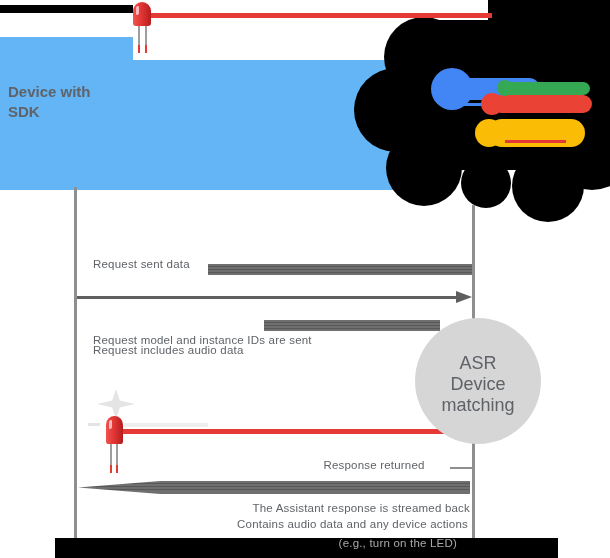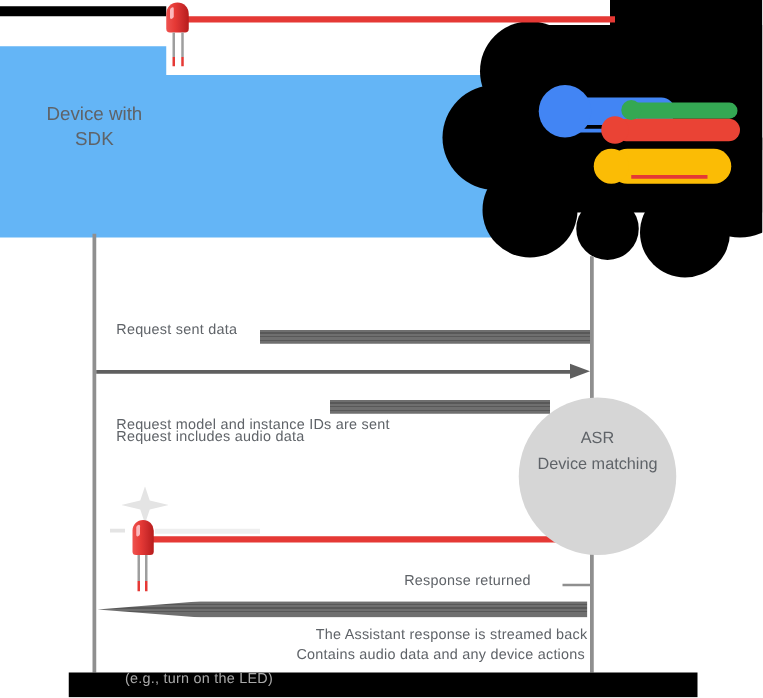--- a/index.html
+++ b/index.html
@@ -21,21 +21,21 @@
 <body>
 
 <div id="canvas">
 
   <div class="abs" style="left:0;top:37px;width:400px;height:153px;background:#64b5f6;"></div>
 
   <div class="abs" style="left:133px;top:0;width:359px;height:60px;background:#ffffff;"></div>
 
   <div class="abs" style="left:0;top:5px;width:133px;height:8px;background:#000;"></div>
 
-  <div class="abs" style="left:8px;top:82px;width:135px;text-align:center;color:#5f6368;font-size:15px;font-weight:400;line-height:20px;">
+  <div class="abs" style="left:8px;top:82px;width:135px;text-align:left;color:#5f6368;font-size:15px;font-weight:700;line-height:20px;">
     <div>Device with</div>
     <div>SDK</div>
   </div>
 
   <div class="abs cloud-part" style="left:384px;top:17px;width:80px;height:80px;"></div>
   <div class="abs cloud-part" style="left:354px;top:68px;width:84px;height:84px;"></div>
   <div class="abs cloud-part" style="left:386px;top:130px;width:76px;height:76px;"></div>
   <div class="abs cloud-part" style="left:461px;top:158px;width:50px;height:50px;"></div>
   <div class="abs cloud-part" style="left:512px;top:150px;width:72px;height:72px;"></div>
   <div class="abs cloud-part" style="left:550px;top:106px;width:84px;height:84px;"></div>
@@ -77,30 +77,30 @@
   <div class="abs" style="left:88px;top:423px;width:12px;height:3px;background:#e4e4e4;"></div>
   <div class="abs" style="left:124px;top:423px;width:84px;height:4px;background:#eeeeee;"></div>
   <div class="abs" style="left:120px;top:429px;width:325px;height:4.5px;background:#e53935;"></div>
   <div class="abs bulb" style="left:106px;top:416px;width:17px;height:28px;">
       <span class="shine"></span>
     </div>
   <div class="abs leg" style="left:110px;top:444px;height:29px;"></div>
   <div class="abs leg" style="left:116px;top:444px;height:29px;"></div>
 
   <div class="abs circle" style="left:415px;top:318px;width:126px;height:126px;background:#d6d6d6;">
-    <div style="width:100%;text-align:center;margin-top:21px;color:#5f6368;font-size:13px;line-height:21px;">
+    <div style="width:100%;text-align:center;margin-top:35px;color:#5f6368;font-size:18px;line-height:21px;">
       <div>ASR</div>
       <div>Device matching</div>
     </div>
   </div>
 
   <div class="abs txt" style="left:300px;top:459px;width:148px;text-align:center;">Response returned</div>
   <div class="abs" style="left:450px;top:467px;width:22px;height:2px;background:#8f8f8f;"></div>
 
   <div class="abs bar" style="left:78px;top:481px;width:392px;height:13px;clip-path:polygon(0 50%,21% 0,100% 0,100% 100%,21% 100%);"></div>
 
   <div class="abs txt" style="left:100px;top:502px;width:370px;text-align:right;">The Assistant response is streamed back</div>
   <div class="abs txt" style="left:98px;top:518px;width:370px;text-align:right;">Contains audio data and any device actions</div>
 
   <div class="abs" style="left:55px;top:538px;width:503px;height:20px;background:#000;"></div>
-  <div class="abs txt" style="left:100px;top:537px;width:357px;text-align:left;color:#a9a9a9;z-index:5;">(e.g., turn on the LED)</div>
+  <div class="abs txt" style="left:100px;top:537px;width:357px;text-align:right;color:#a9a9a9;z-index:5;">(e.g., turn on the LED)</div>
 
 </div>
 
 </body></html>

